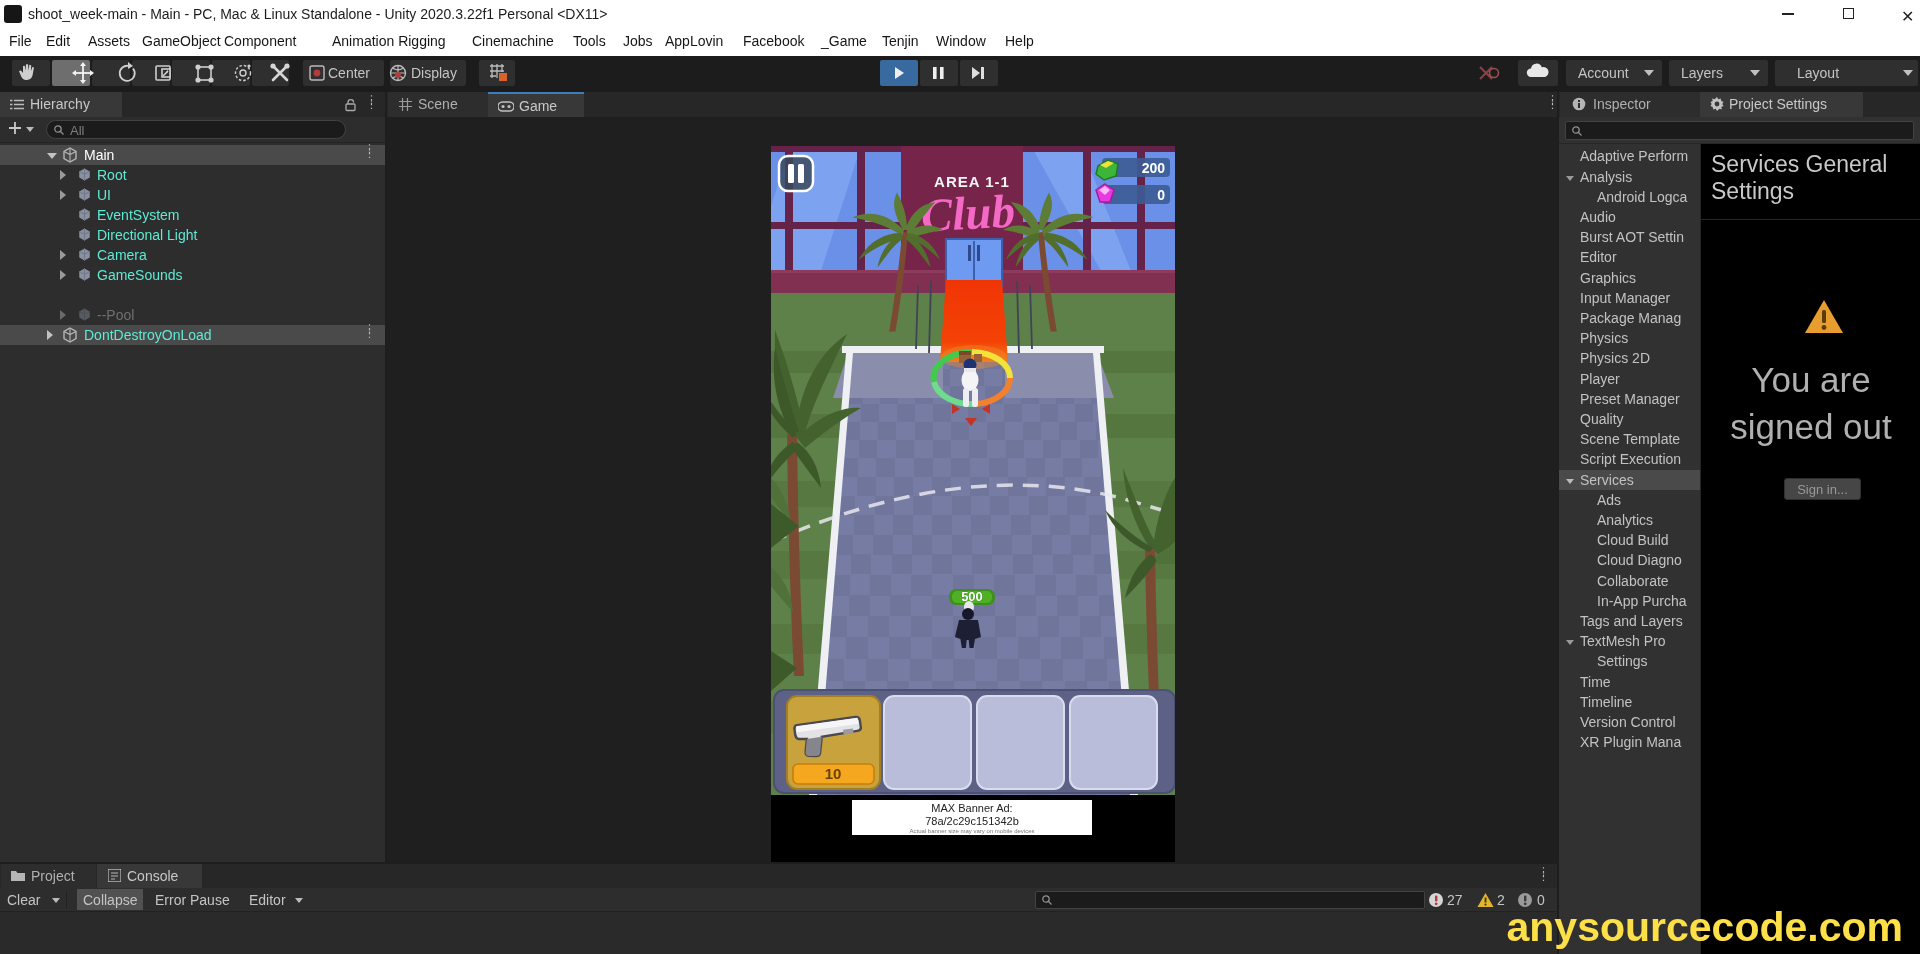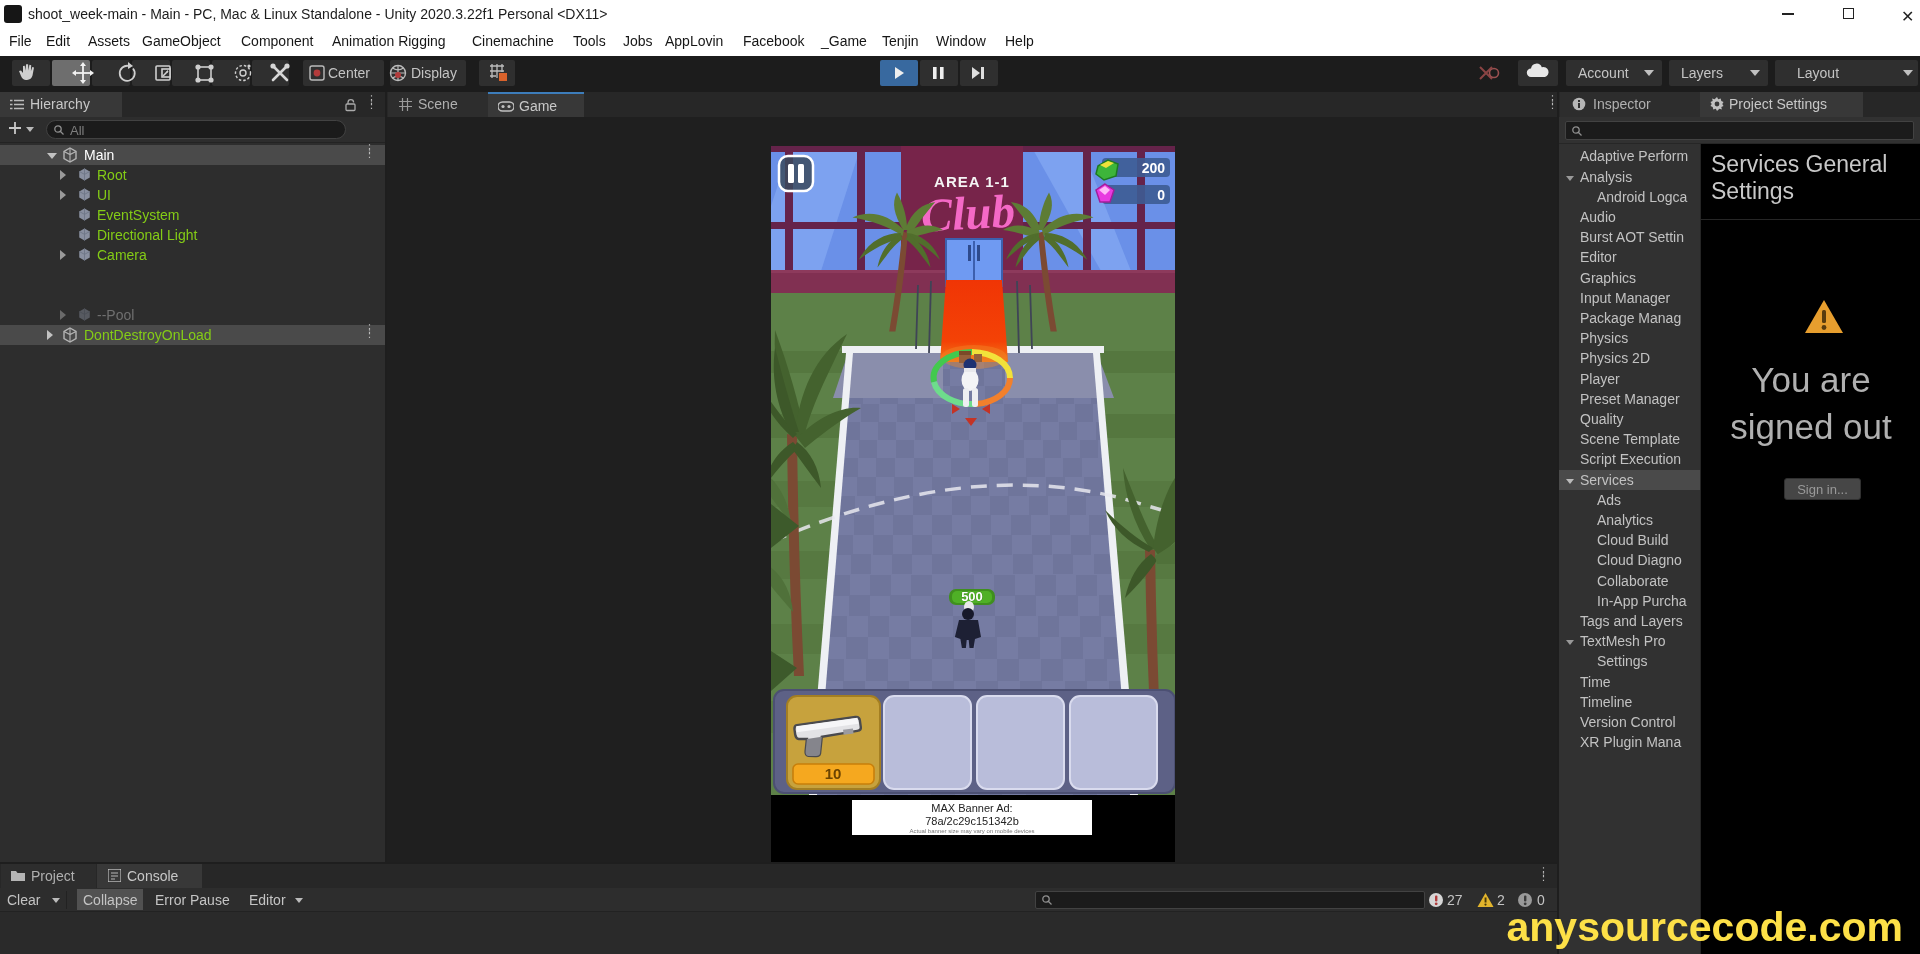--- a/index.html
+++ b/index.html
@@ -8,41 +8,41 @@
 .menubar span{position:absolute;top:5px}
 .toolbar{position:absolute;left:0;top:56px;width:1920px;height:36px;background:#1c1c1c}
 .tbtn{position:absolute;top:60px;height:26px;background:#2f2f2f;border-radius:2px}
 .ttxt{color:#c4c4c4;font-size:14px}
 .panel{position:absolute;background:#2d2d2d}
 .tabbar{position:absolute;left:0;top:0;right:0;height:25px;background:#272727}
 .tab{position:absolute;top:0;height:25px;background:#383838;color:#c8c8c8;font-size:14px}
 .tab.inactive{background:#2d2d2d;color:#b0b0b0}
 .row{position:absolute;left:0;right:0;height:20px}
 .hl{background:#4a4a4a}
-.htext{color:#84cc16;font-size:14px;position:absolute;top:2px;white-space:nowrap}
+.htext{color:#5eead4;font-size:14px;position:absolute;top:2px;white-space:nowrap}
 .arrow{position:absolute;width:0;height:0}
 .field{position:absolute;background:#1b1b1b;border:1px solid #424242;border-radius:10px}
 .wm{position:absolute;right:17px;top:904px;font-size:41px;font-weight:bold;color:#fde047;z-index:50}
 </style></head>
 <body>
 
 <div class="titlebar">
   <div class="abs" style="left:4px;top:5px;width:18px;height:18px;background:#161616;border-radius:3px"></div>
   <div class="abs" style="left:28px;top:6px">shoot_week-main - Main - PC, Mac &amp; Linux Standalone - Unity 2020.3.22f1 Personal &lt;DX11&gt;</div>
   <div class="abs" style="left:1782px;top:13px;width:12px;height:1.6px;background:#222"></div>
   <div class="abs" style="left:1843px;top:8px;width:11px;height:11px;border:1.6px solid #222"></div>
   <div class="abs" style="left:1901px;top:7px;font-size:16px;color:#222">✕</div>
 </div>
 
 <div class="menubar">
   <span style="left:9px">File</span>
     <span style="left:46px">Edit</span>
     <span style="left:88px">Assets</span>
   <span style="left:142px">GameObject</span>
-    <span style="left:241px">Component</span>
+    <span style="left:224px">Component</span>
   <span style="left:332px">Animation&nbsp;Rigging</span>
     <span style="left:472px">Cinemachine</span>
   <span style="left:573px">Tools</span>
     <span style="left:623px">Jobs</span>
     <span style="left:665px">AppLovin</span>
   <span style="left:743px">Facebook</span>
     <span style="left:821px">_Game</span>
     <span style="left:882px">Tenjin</span>
   <span style="left:936px">Window</span>
     <span style="left:1005px">Help</span>
@@ -227,20 +227,28 @@
         </svg>
       <span class="htext" style="left:97px">Directional Light</span>
     </div>
     <div class="row" style="top:100px">
       <div class="arrow" style="left:60px;top:5px;border-top:5px solid transparent;border-bottom:5px solid transparent;border-left:6px solid #9a9a9a"></div>
       <svg class="abs" style="left:77px;top:2px" width="15" height="15" viewBox="0 0 16 16">
           <path d="M8 1.5l5.6 3.2v6.6L8 14.5l-5.6-3.2V4.7z" fill="#9aa2b5" opacity=".85"></path>
           <path d="M8 1.5v13M2.4 4.7l5.6 3.2 5.6-3.2" stroke="#6f7787" stroke-width="1" fill="none"></path>
         </svg>
       <span class="htext" style="left:97px">Camera</span>
+    </div>
+    <div class="row" style="top:120px">
+      <div class="arrow" style="left:60px;top:5px;border-top:5px solid transparent;border-bottom:5px solid transparent;border-left:6px solid #9a9a9a"></div>
+      <svg class="abs" style="left:77px;top:2px" width="15" height="15" viewBox="0 0 16 16">
+          <path d="M8 1.5l5.6 3.2v6.6L8 14.5l-5.6-3.2V4.7z" fill="#9aa2b5" opacity=".85"></path>
+          <path d="M8 1.5v13M2.4 4.7l5.6 3.2 5.6-3.2" stroke="#6f7787" stroke-width="1" fill="none"></path>
+        </svg>
+      <span class="htext" style="left:97px">GameSounds</span>
     </div>
     <div class="row" style="top:160px">
       <div class="arrow" style="left:60px;top:5px;border-top:5px solid transparent;border-bottom:5px solid transparent;border-left:6px solid #6a6a6a"></div>
       <svg class="abs" style="left:77px;top:2px" width="15" height="15" viewBox="0 0 16 16" opacity=".45">
           <path d="M8 1.5l5.6 3.2v6.6L8 14.5l-5.6-3.2V4.7z" fill="#9aa2b5" opacity=".85"></path>
           <path d="M8 1.5v13M2.4 4.7l5.6 3.2 5.6-3.2" stroke="#6f7787" stroke-width="1" fill="none"></path>
         </svg>
       <span class="htext" style="left:97px;color:#6f6f6f">--Pool</span>
     </div>
     <div class="row hl" style="top:180px">

